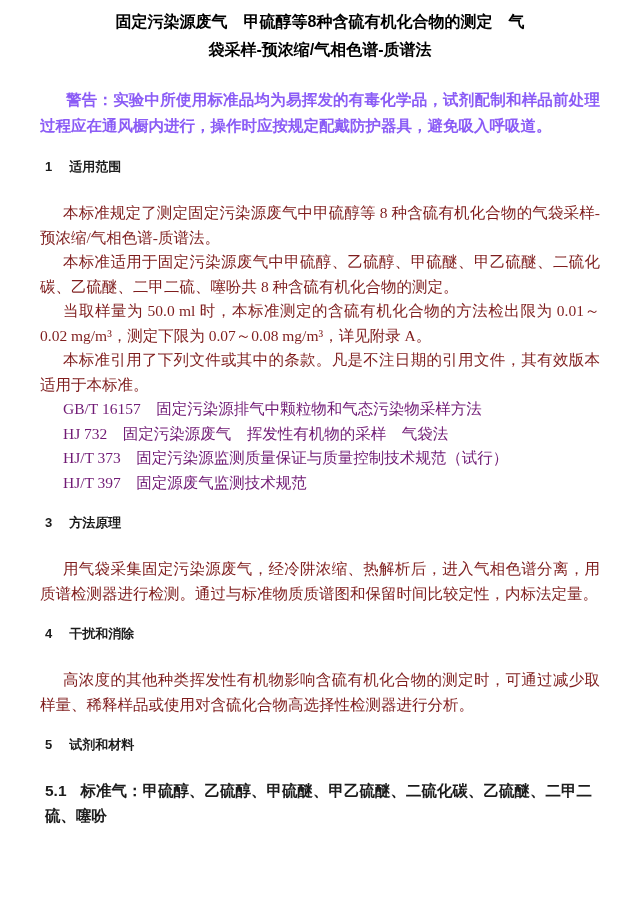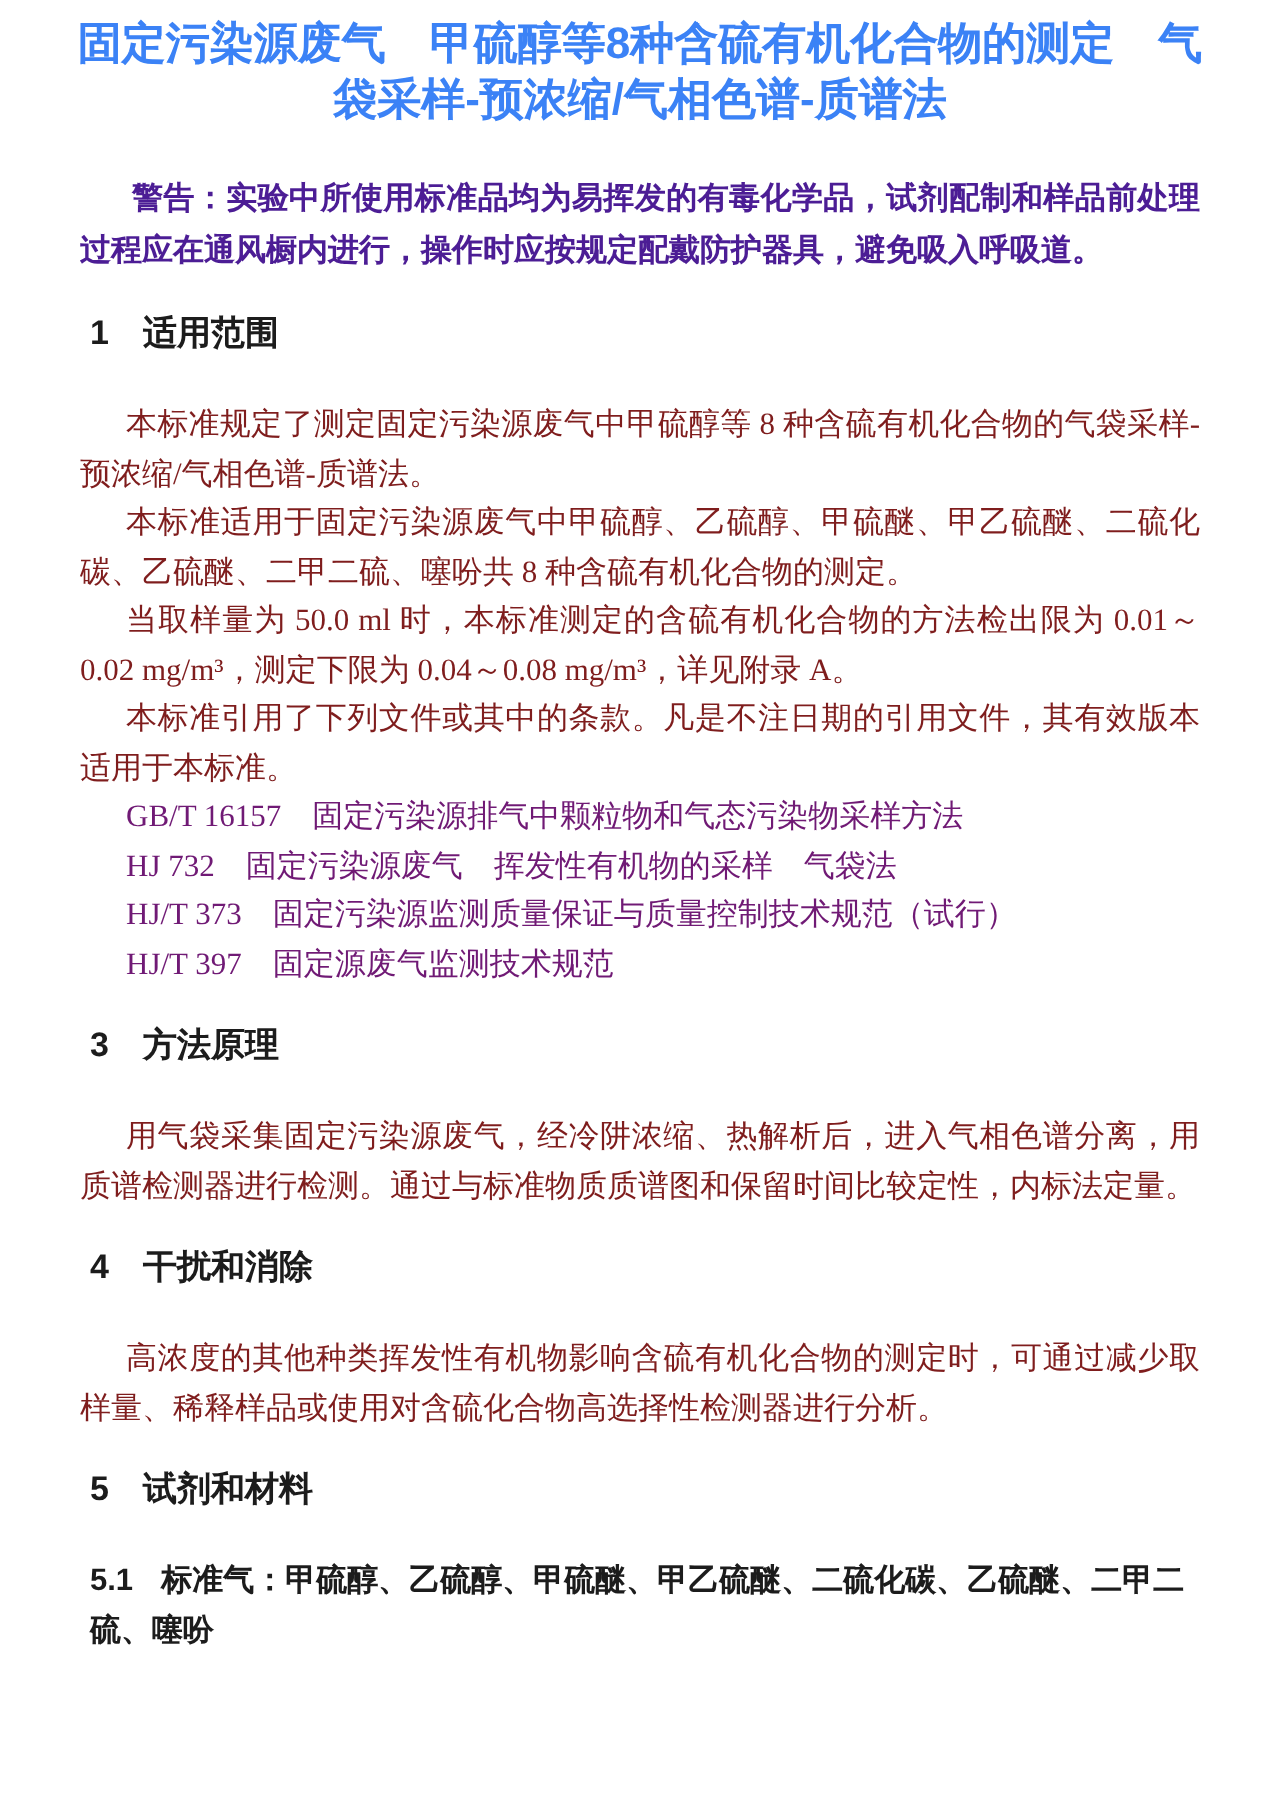--- a/index.html
+++ b/index.html
@@ -22,44 +22,44 @@
   }
   
   .title-line {
     display: block;
     white-space: nowrap;
     margin-left: -25px;
     margin-right: -25px;
     text-align: center;
     font-family: "Liberation Sans", "DejaVu Sans", sans-serif;
     font-weight: bold;
-    font-size: 22px;
+    font-size: 16px;
     line-height: 28px;
-    color: #3b82f6;
+    color: #000000;
   }
   .title-line.l2 {
   }
   
   .warning {
     margin: 23px 0 0 0;
     font-family: "Liberation Sans", "DejaVu Sans", sans-serif;
     font-weight: bold;
     font-size: 15.5px;
     line-height: 26px;
     text-indent: 26px;
     text-align: justify;
-    color: #4c1d95;
+    color: #8b5cf6;
   }
   
   .sec-heading {
     margin: 18px 0 24px 0;
     padding-left: 5px;
     font-family: "Liberation Sans", "DejaVu Sans", sans-serif;
     font-weight: bold;
-    font-size: 17px;
+    font-size: 13px;
     line-height: 20px;
     color: #1c1c1c;
   }
   .sec-heading .hnum {
     display: inline-block;
     margin-right: 17px;
   }
   
   .para {
     margin: 0;
@@ -103,21 +103,21 @@
   <span class="title-line l2">袋采样-预浓缩/气相色谱-质谱法</span>
 
   <p class="warning">警告：实验中所使用标准品均为易挥发的有毒化学品，试剂配制和样品前处理过程应在通风橱内进行，操作时应按规定配戴防护器具，避免吸入呼吸道。</p>
 
   <section>
     <h2 class="sec-heading">
       <span class="hnum">1</span><span>适用范围</span>
     </h2>
     <p class="para">本标准规定了测定固定污染源废气中甲硫醇等 8 种含硫有机化合物的气袋采样-预浓缩/气相色谱-质谱法。</p>
     <p class="para">本标准适用于固定污染源废气中甲硫醇、乙硫醇、甲硫醚、甲乙硫醚、二硫化碳、乙硫醚、二甲二硫、噻吩共 8 种含硫有机化合物的测定。</p>
-    <p class="para">当取样量为 50.0 ml 时，本标准测定的含硫有机化合物的方法检出限为 0.01～0.02 mg/m³，测定下限为 0.04～0.08 mg/m³，详见附录 A。</p>
+    <p class="para">当取样量为 50.0 ml 时，本标准测定的含硫有机化合物的方法检出限为 0.01～0.02 mg/m³，测定下限为 0.07～0.08 mg/m³，详见附录 A。</p>
   </section>
 
   <section>
     <p class="para">本标准引用了下列文件或其中的条款。凡是不注日期的引用文件，其有效版本适用于本标准。</p>
     <p class="ref">GB/T 16157　固定污染源排气中颗粒物和气态污染物采样方法</p>
     <p class="ref">HJ 732　固定污染源废气　挥发性有机物的采样　气袋法</p>
     <p class="ref">HJ/T 373　固定污染源监测质量保证与质量控制技术规范（试行）</p>
     <p class="ref">HJ/T 397　固定源废气监测技术规范</p>
   </section>
 

